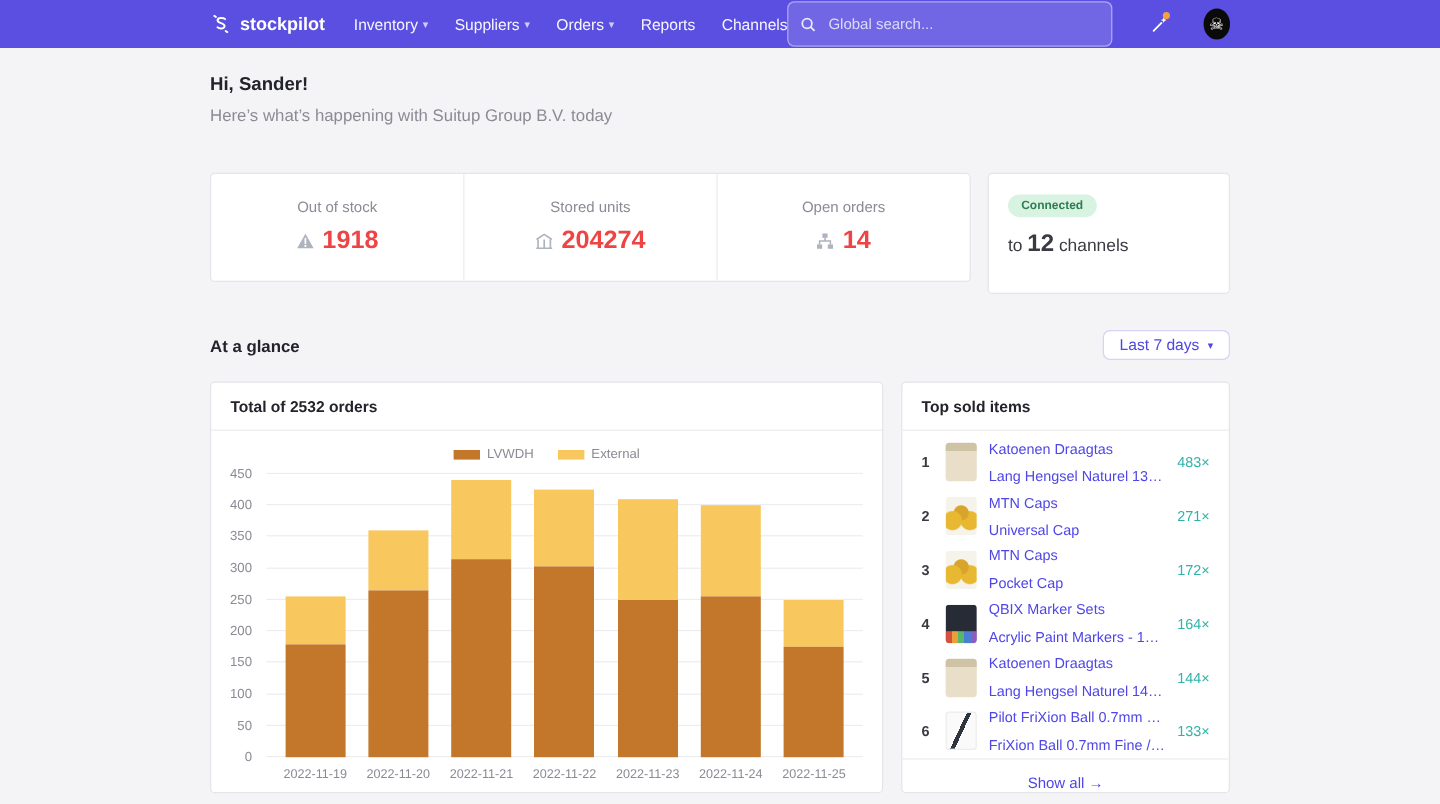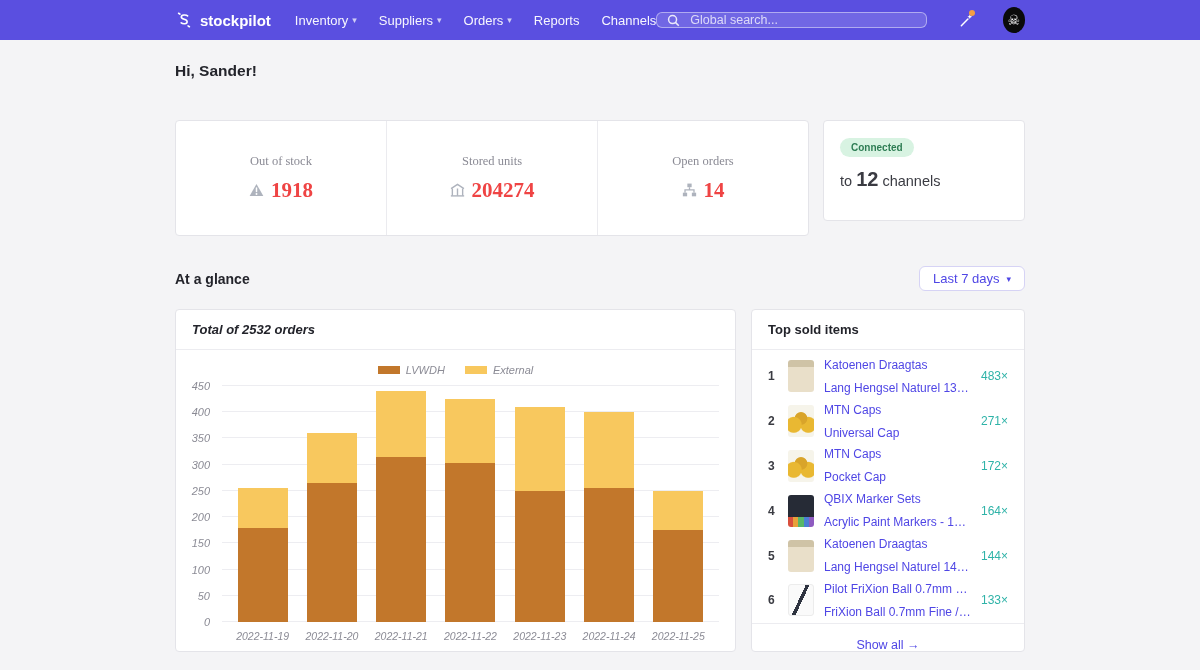--- a/index.html
+++ b/index.html
@@ -12,38 +12,38 @@
   }
   .container { width:850px; margin:0 auto; }
 
   
   .navbar { height:40px; background:#5a4fe0; display:flex; align-items:center; }
   .navbar .container { display:flex; align-items:center; }
   .brand { display:flex; align-items:center; gap:7px; color:#fff; font-weight:bold; font-size:15px; cursor:pointer; }
   .nav-links { display:flex; gap:22px; margin-left:24px; }
   .nav-link { color:rgba(255,255,255,.95); font-size:13px; text-decoration:none; display:flex; align-items:center; gap:4px; cursor:pointer; }
   .nav-chevron { font-size:9px; opacity:.75; }
-  .nav-search { margin-left:auto; width:312px; height:16px; background:rgba(255,255,255,.14);
+  .nav-search { margin-left:auto; width:312px; height:38px; background:rgba(255,255,255,.14);
     border:1px solid rgba(255,255,255,.45); border-radius:6px; display:flex; align-items:center; padding:0 10px; gap:8px; }
   .nav-search input { flex:1; background:transparent; border:none; outline:none; color:#fff; font-size:12.5px; font-family:inherit; }
   .nav-search input::placeholder { color:rgba(255,255,255,.75); }
   .wand-btn { margin-left:30px; position:relative; width:20px; height:20px; display:flex; align-items:center; justify-content:center; cursor:pointer; }
   .wand-dot { position:absolute; top:0; right:0; width:6px; height:6px; border-radius:50%; background:#f59e42; }
   .avatar { margin-left:28px; width:26px; height:26px; border-radius:50%; background:#0a0a0a; color:#fff;
     display:flex; align-items:center; justify-content:center; font-size:14px; cursor:pointer; }
 
   
   .greeting { margin-top:22px; }
   .greeting h1 { margin:0 0 8px; font-size:15.5px; color:#23242b; }
   .greeting p { margin:0; font-size:14px; color:#8b8b95; }
 
   
   .stats-row { margin-top:40px; display:flex; gap:14px; }
   .card { background:#fff; border:1px solid #e4e4e9; border-radius:4px; }
-  .stats-card { width:634px; height:116px; display:flex;font-family:Liberation Serif, serif; }
+  .stats-card { width:634px; height:91px; display:flex; }
   .stat { flex:1; display:flex; flex-direction:column; align-items:center; justify-content:center; gap:9px; border-right:1px solid #ebebef; cursor:pointer; }
   .stat:last-child { border-right:none; }
   .stat-label { font-size:12.5px; color:#8b8b95; }
   .stat-value { font-size:21px; font-weight:bold; color:#ef4444; display:flex; align-items:center; gap:7px; }
   .stat-value svg { flex:none; }
   .connected-card { width:202px; height:101px; padding:16px; }
   .badge { display:inline-block; background:#d8f3e2; color:#2e7d54; font-size:10px; font-weight:bold;
     padding:4px 11px; border-radius:11px; }
   .connected-text { margin-top:11px; font-size:14.5px; color:#3a3b42; }
   .connected-text b { font-size:20px; }
@@ -53,21 +53,21 @@
   .glance-title { font-size:14px; font-weight:bold; color:#23242b; }
   .range-btn { background:#fff; border:1px solid #d6d3f5; border-radius:6px; color:#4f46e5;
     font-size:13px; font-family:inherit; padding:4px 13px; display:flex; align-items:center; gap:7px; cursor:pointer; }
   .range-btn .nav-chevron { opacity:1; color:#4f46e5; }
 
   
   .cards-row { margin-top:18px; display:flex; gap:15px; }
   .card-header { padding:12px 16px; font-size:13px; font-weight:bold; color:#23242b; border-bottom:1px solid #ececf0; }
 
   
-  .chart-card { width:561px; height:343px; overflow:hidden;font-style:italic; }
+  .chart-card { width:561px; height:343px; overflow:hidden; }
   .chart-body { padding:8px 16px 4px; }
   .legend { display:flex; justify-content:center; gap:20px; margin:6px 0 10px; }
   .legend-item { display:flex; align-items:center; }
   .legend-swatch { width:22px; height:8px; display:inline-block; margin-right:6px; }
   .legend-label { font-size:11px; color:#8b8b95; }
   .chart-area { display:flex; }
   .y-axis { width:30px; position:relative; height:236px; flex:none; }
   .ytick { position:absolute; right:12px; transform:translateY(50%); font-size:11px; color:#8b8b95; }
   .plot-col { flex:1; min-width:0; }
   .plot { position:relative; height:236px; }
@@ -155,20 +155,21 @@
     <div class="avatar">
         <span>☠</span>
       </div>
   </div>
 </header>
 
 <main class="container">
 
   <section class="greeting">
     <h1>Hi, Sander!</h1>
+    <p>Here’s what’s happening with Suitup Group B.V. today</p>
   </section>
 
   <section class="stats-row">
     <div class="card stats-card">
       <div class="stat">
         <span class="stat-label">Out of stock</span>
         <span class="stat-value">
           <svg width="15" height="14" viewBox="0 0 14 13">
             <path d="M7 .8 13.4 12H.6Z" fill="#aeb3bd"></path>
             <path d="M7 4.6v3.4" stroke="#fff" stroke-width="1.4" stroke-linecap="round"></path>

